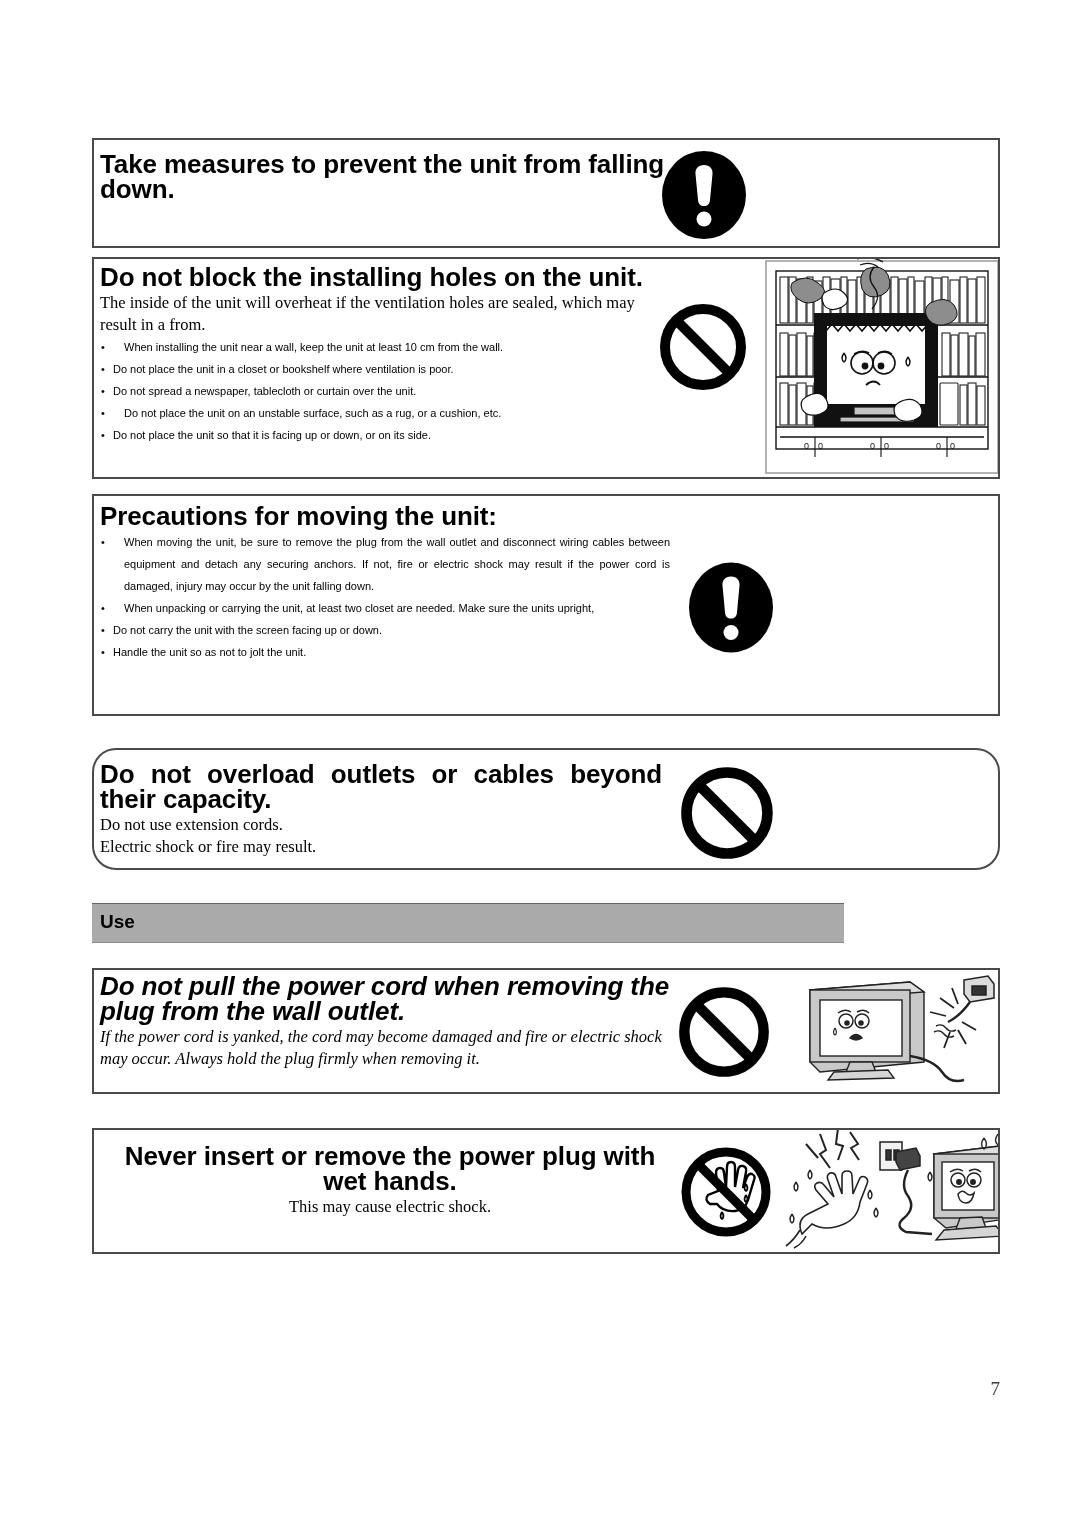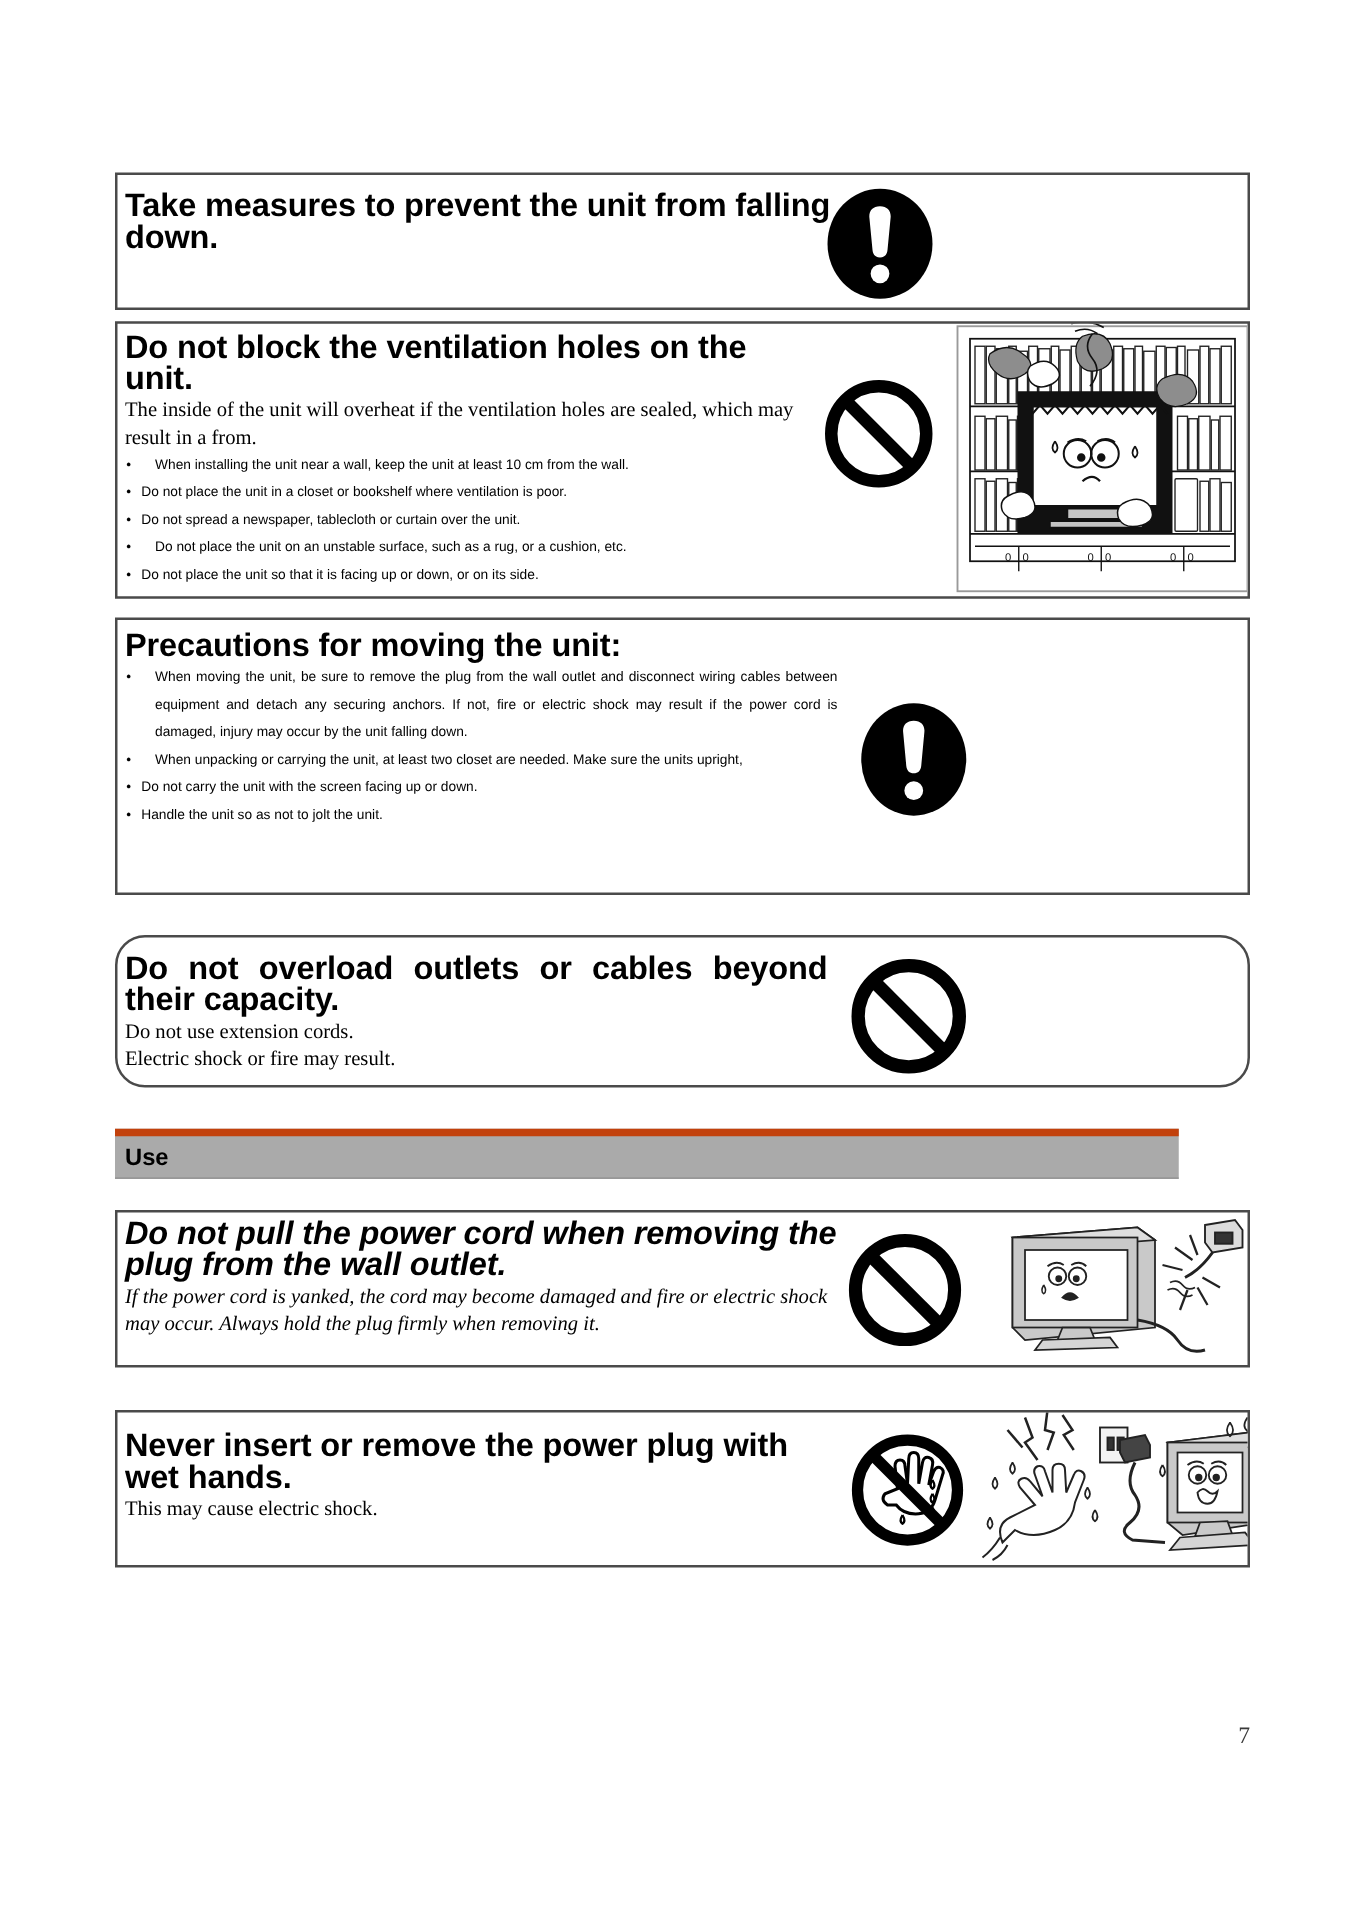--- a/index.html
+++ b/index.html
@@ -85,24 +85,24 @@
     text-align: justify;
     text-align-last: left;
     padding-left: 24px;
   }
   ul.bullets li.just::before { left: 1px; }
 
   
   .section-bar {
     position: absolute;
     left: 92px;
-    width: 851px;
+    width: 752px;
     height: 40px;
     background: #aaaaaa;
-    border-top: 6px solid #c2410c;
+    border-top: 1px solid #c2410c;
     border-bottom: 1px solid #8c8c8c;
   }
   .section-bar span {
     font-family: "Liberation Sans", sans-serif;
     font-weight: bold;
     font-size: 19px;
     color: #000;
     position: absolute;
     left: 8px;
     top: 7px;
@@ -142,21 +142,21 @@
         <ellipse cx="50" cy="47" rx="42" ry="44" fill="#000"></ellipse>
         <path d="M50 17 c6 0 9 4 8.5 9 L56 52 c-0.4 4 -2.6 6 -6 6 s-5.6 -2 -6 -6 L41.5 26 c-0.5 -5 2.5 -9 8.5 -9 z" fill="#fff"></path>
         <circle cx="50" cy="71" r="7.5" fill="#fff"></circle>
       </svg>
     </div>
   </div>
 
   <div class="box" style="top:257px; height:222px;">
     <div class="box-inner">
       <div class="txt-col" style="top:6px; width:558px;">
-        <p class="heading">Do not block the ventilation holes on the unit.</p>
+        <p class="heading">Do not block the installing holes on the unit.</p>
         <p class="body-txt">The inside of the unit will overheat if the ventilation holes are sealed, which may result in a from.</p>
         <ul class="bullets">
           <li class="just">When installing the unit near a wall, keep the unit at least 10 cm from the wall.</li>
           <li>Do not place the unit in a closet or bookshelf where ventilation is poor.</li>
           <li>Do not spread a newspaper, tablecloth or curtain over the unit.</li>
           <li class="just">Do not place the unit on an unstable surface, such as a rug, or a cushion, etc.</li>
           <li>Do not place the unit so that it is facing up or down, or on its side.</li>
         </ul>
       </div>
 
@@ -387,21 +387,21 @@
         </g>
 
         <g stroke="#222" stroke-width="1.4" fill="none">
           <path d="M142 58 q6 -3 10 2 q4 5 10 2"></path>
           <path d="M140 64 q6 -3 10 2 q4 5 10 2"></path>
         </g>
       </svg>
     </div>
   </div>
 
-  <div class="box" style="top:1128px; height:126px;">
+  <div class="box" style="top:1128px; height:126px;text-align:center;">
     <div class="box-inner">
       <div class="txt-col" style="top:14px; width:580px;">
         <p class="heading">Never insert or remove the power plug with wet hands.</p>
         <p class="body-txt">This may cause electric shock.</p>
       </div>
 
       <svg class="icon" style="left:582px; top:12px;" width="100" height="100" viewBox="0 0 100 100">
         <circle cx="50" cy="50" r="40" fill="none" stroke="#000" stroke-width="9"></circle>
         <g fill="#fff" stroke="#000" stroke-width="2.4">
           <path d="M34 62 q-6 -4 -2 -9 l10 -4 l-2 -18 q0 -5 4 -5 q4 0 4 5 l2 14 l1 -20 q0 -5 4 -5 q4 0 4 5 l0 20 l3 -17 q1 -5 5 -4 q4 1 3 6 l-3 16 l4 -11 q2 -4 5 -3 q4 2 2 6 l-6 20 q-3 10 -13 11 q-12 1 -18 -7 z"></path>

